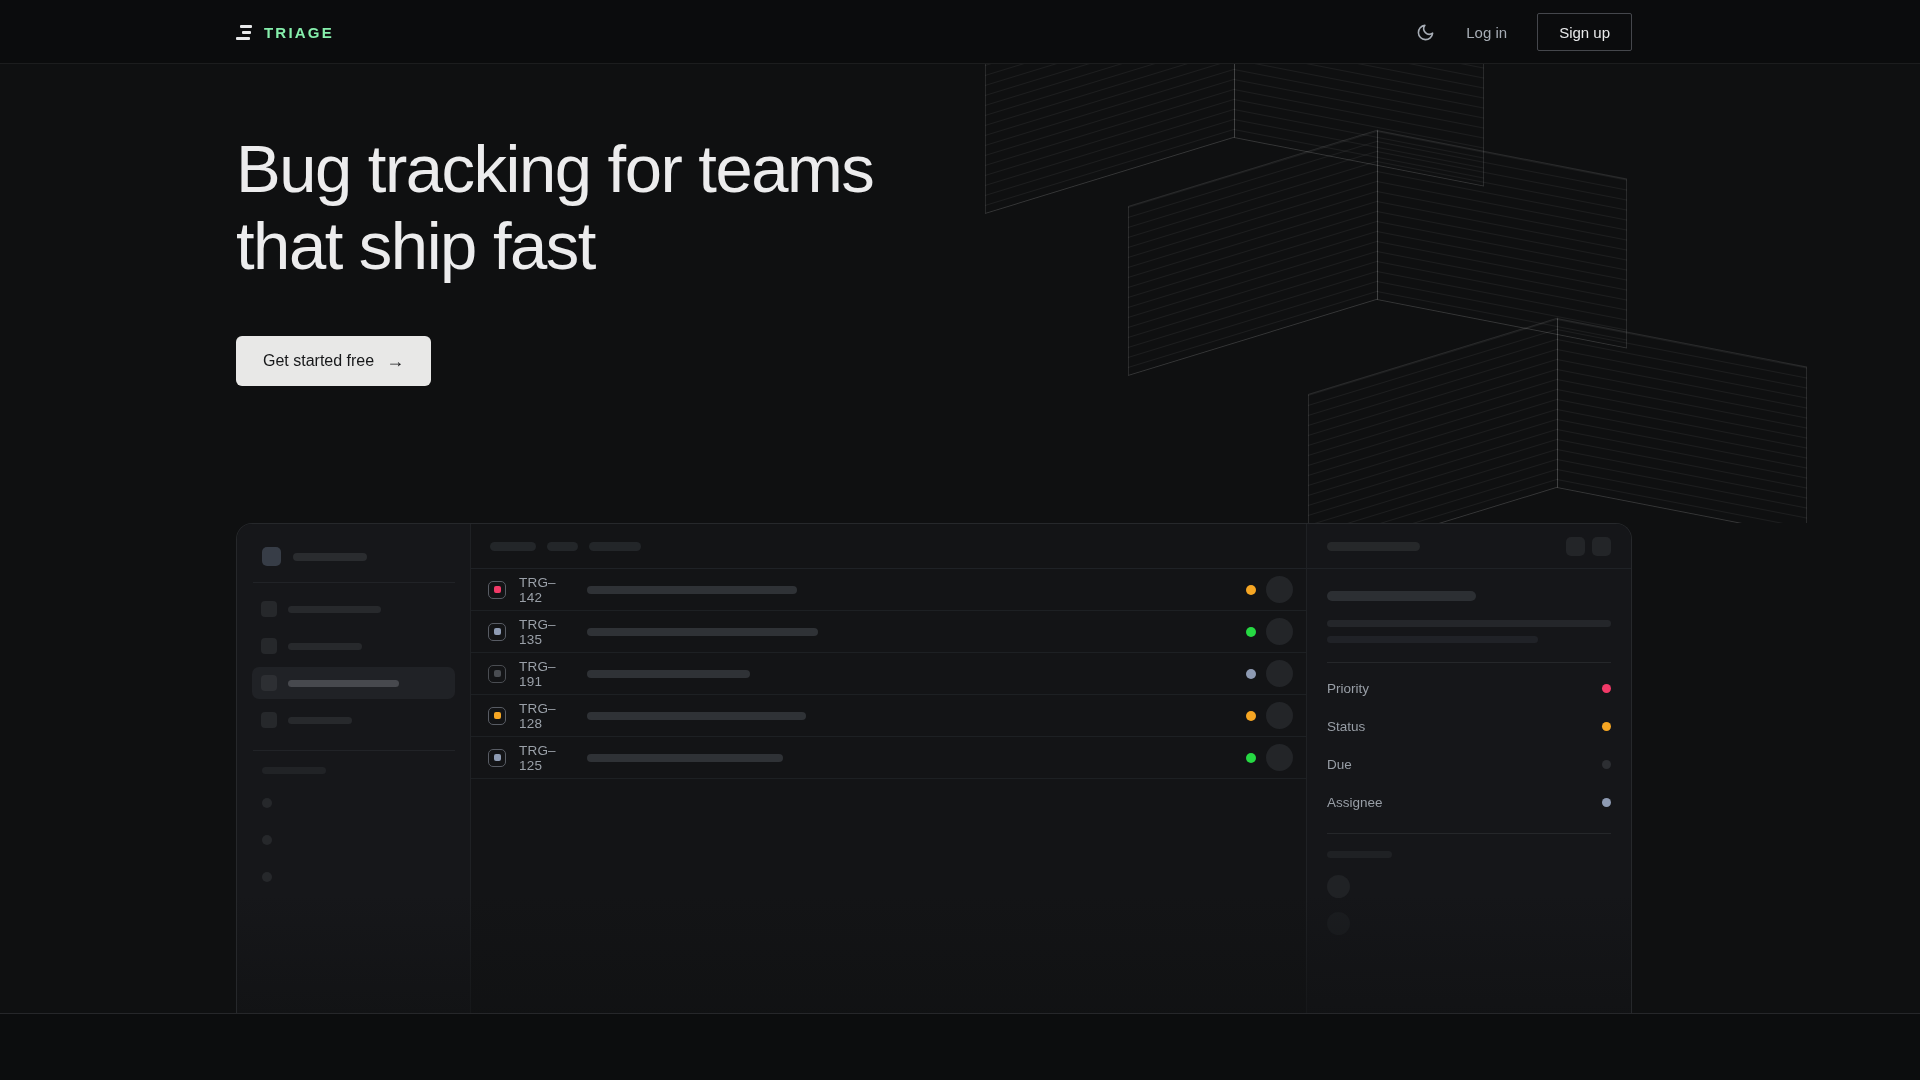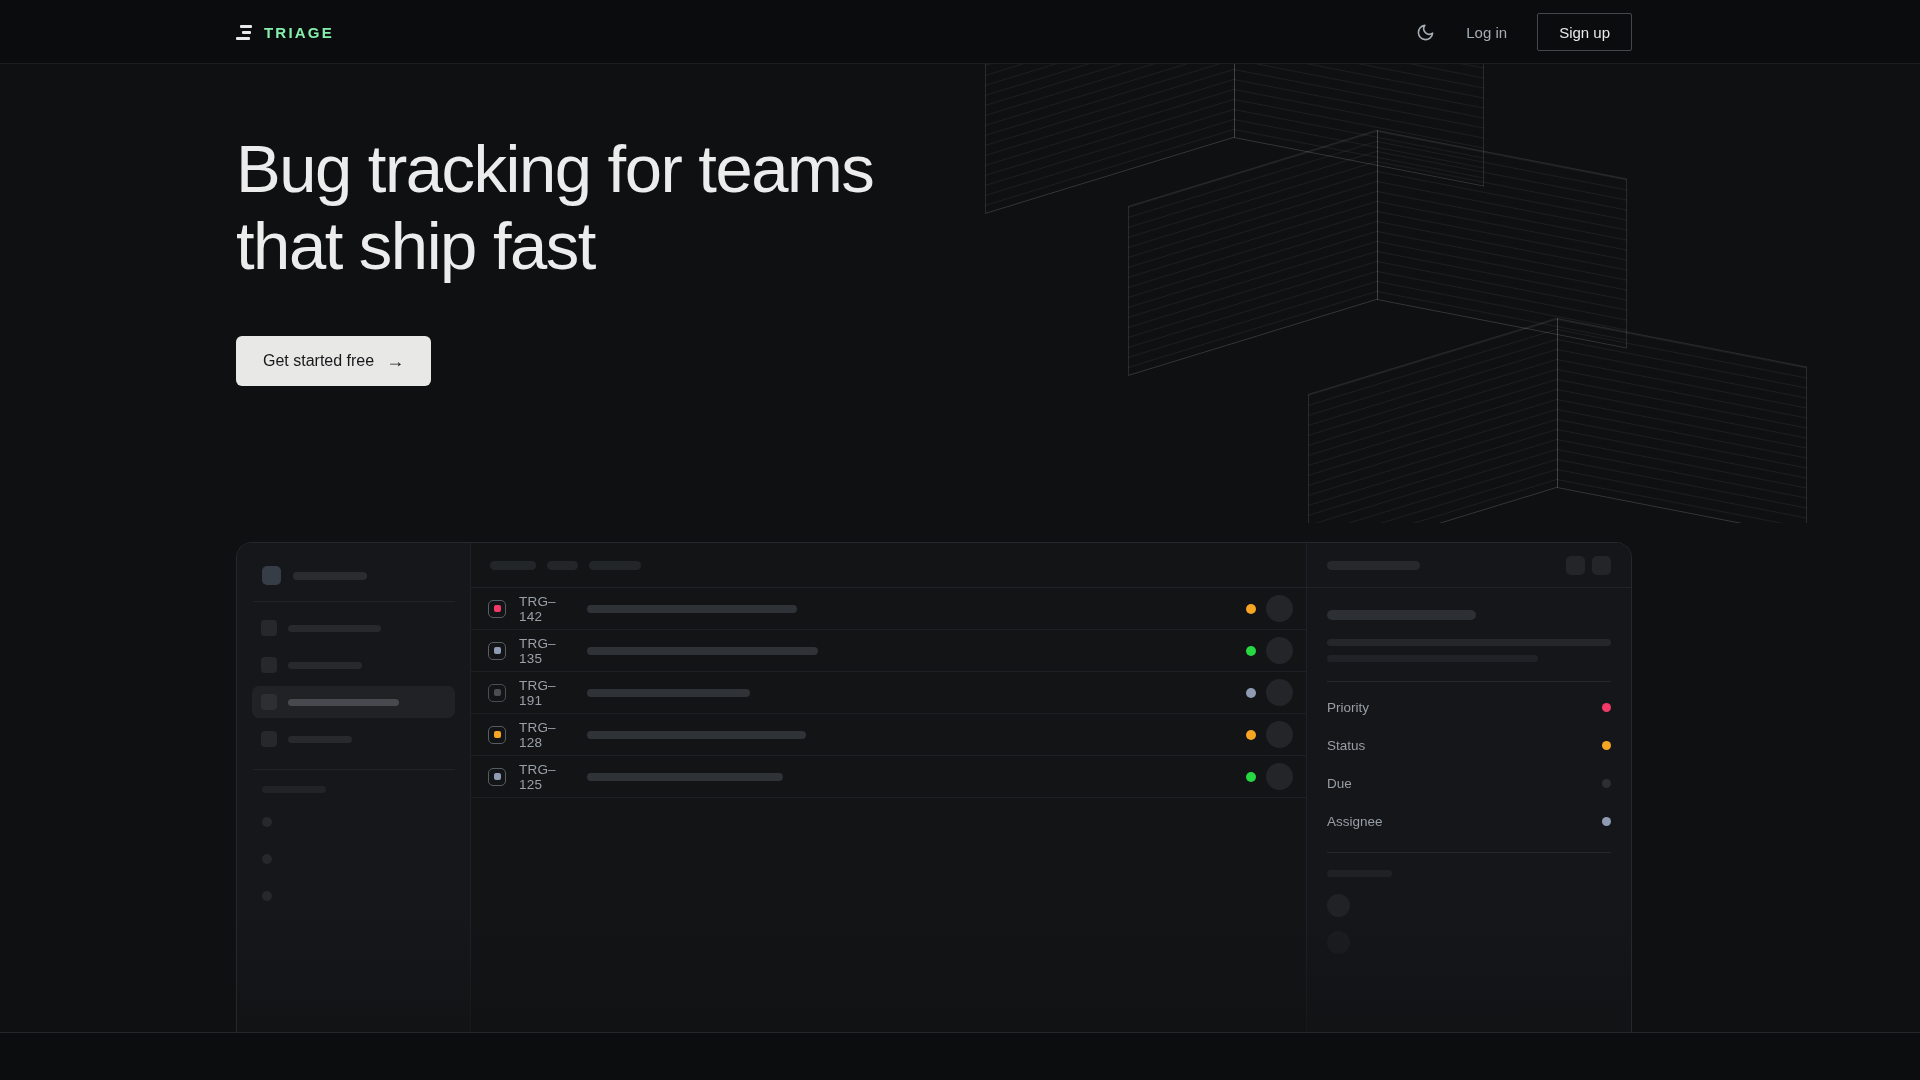--- a/index.html
+++ b/index.html
@@ -61,21 +61,21 @@
   .chev { position:absolute; width:500px; }
   .face {
     position:absolute; width:250px; height:var(--h,170px);
     background:repeating-linear-gradient(to bottom, rgba(255,255,255,.06) 0 1px, transparent 1px 10px);
     border:1px solid rgba(255,255,255,.11);
   }
   .face-l { left:0; transform-origin:0 0; transform:skewY(-17deg); }
   .face-r { left:249px; transform-origin:0 0; transform:translateY(-76px) skewY(11deg); }
 
   
-  .stage-wrap { position:relative; z-index:2;margin-top:19px; }
+  .stage-wrap { position:relative; z-index:2; }
   .stage {
     position:relative; height:490px; overflow:hidden;
     background:#131416; border:1px solid #26282b; border-bottom:none;
     border-radius:16px 16px 0 0;
     display:grid; grid-template-columns:234px 835px 1fr;
   }
   .stage::after {
     content:""; position:absolute; left:0; right:0; bottom:0; height:120px;
     background:linear-gradient(180deg, rgba(15,16,17,0), rgba(15,16,17,.55));
     pointer-events:none;

